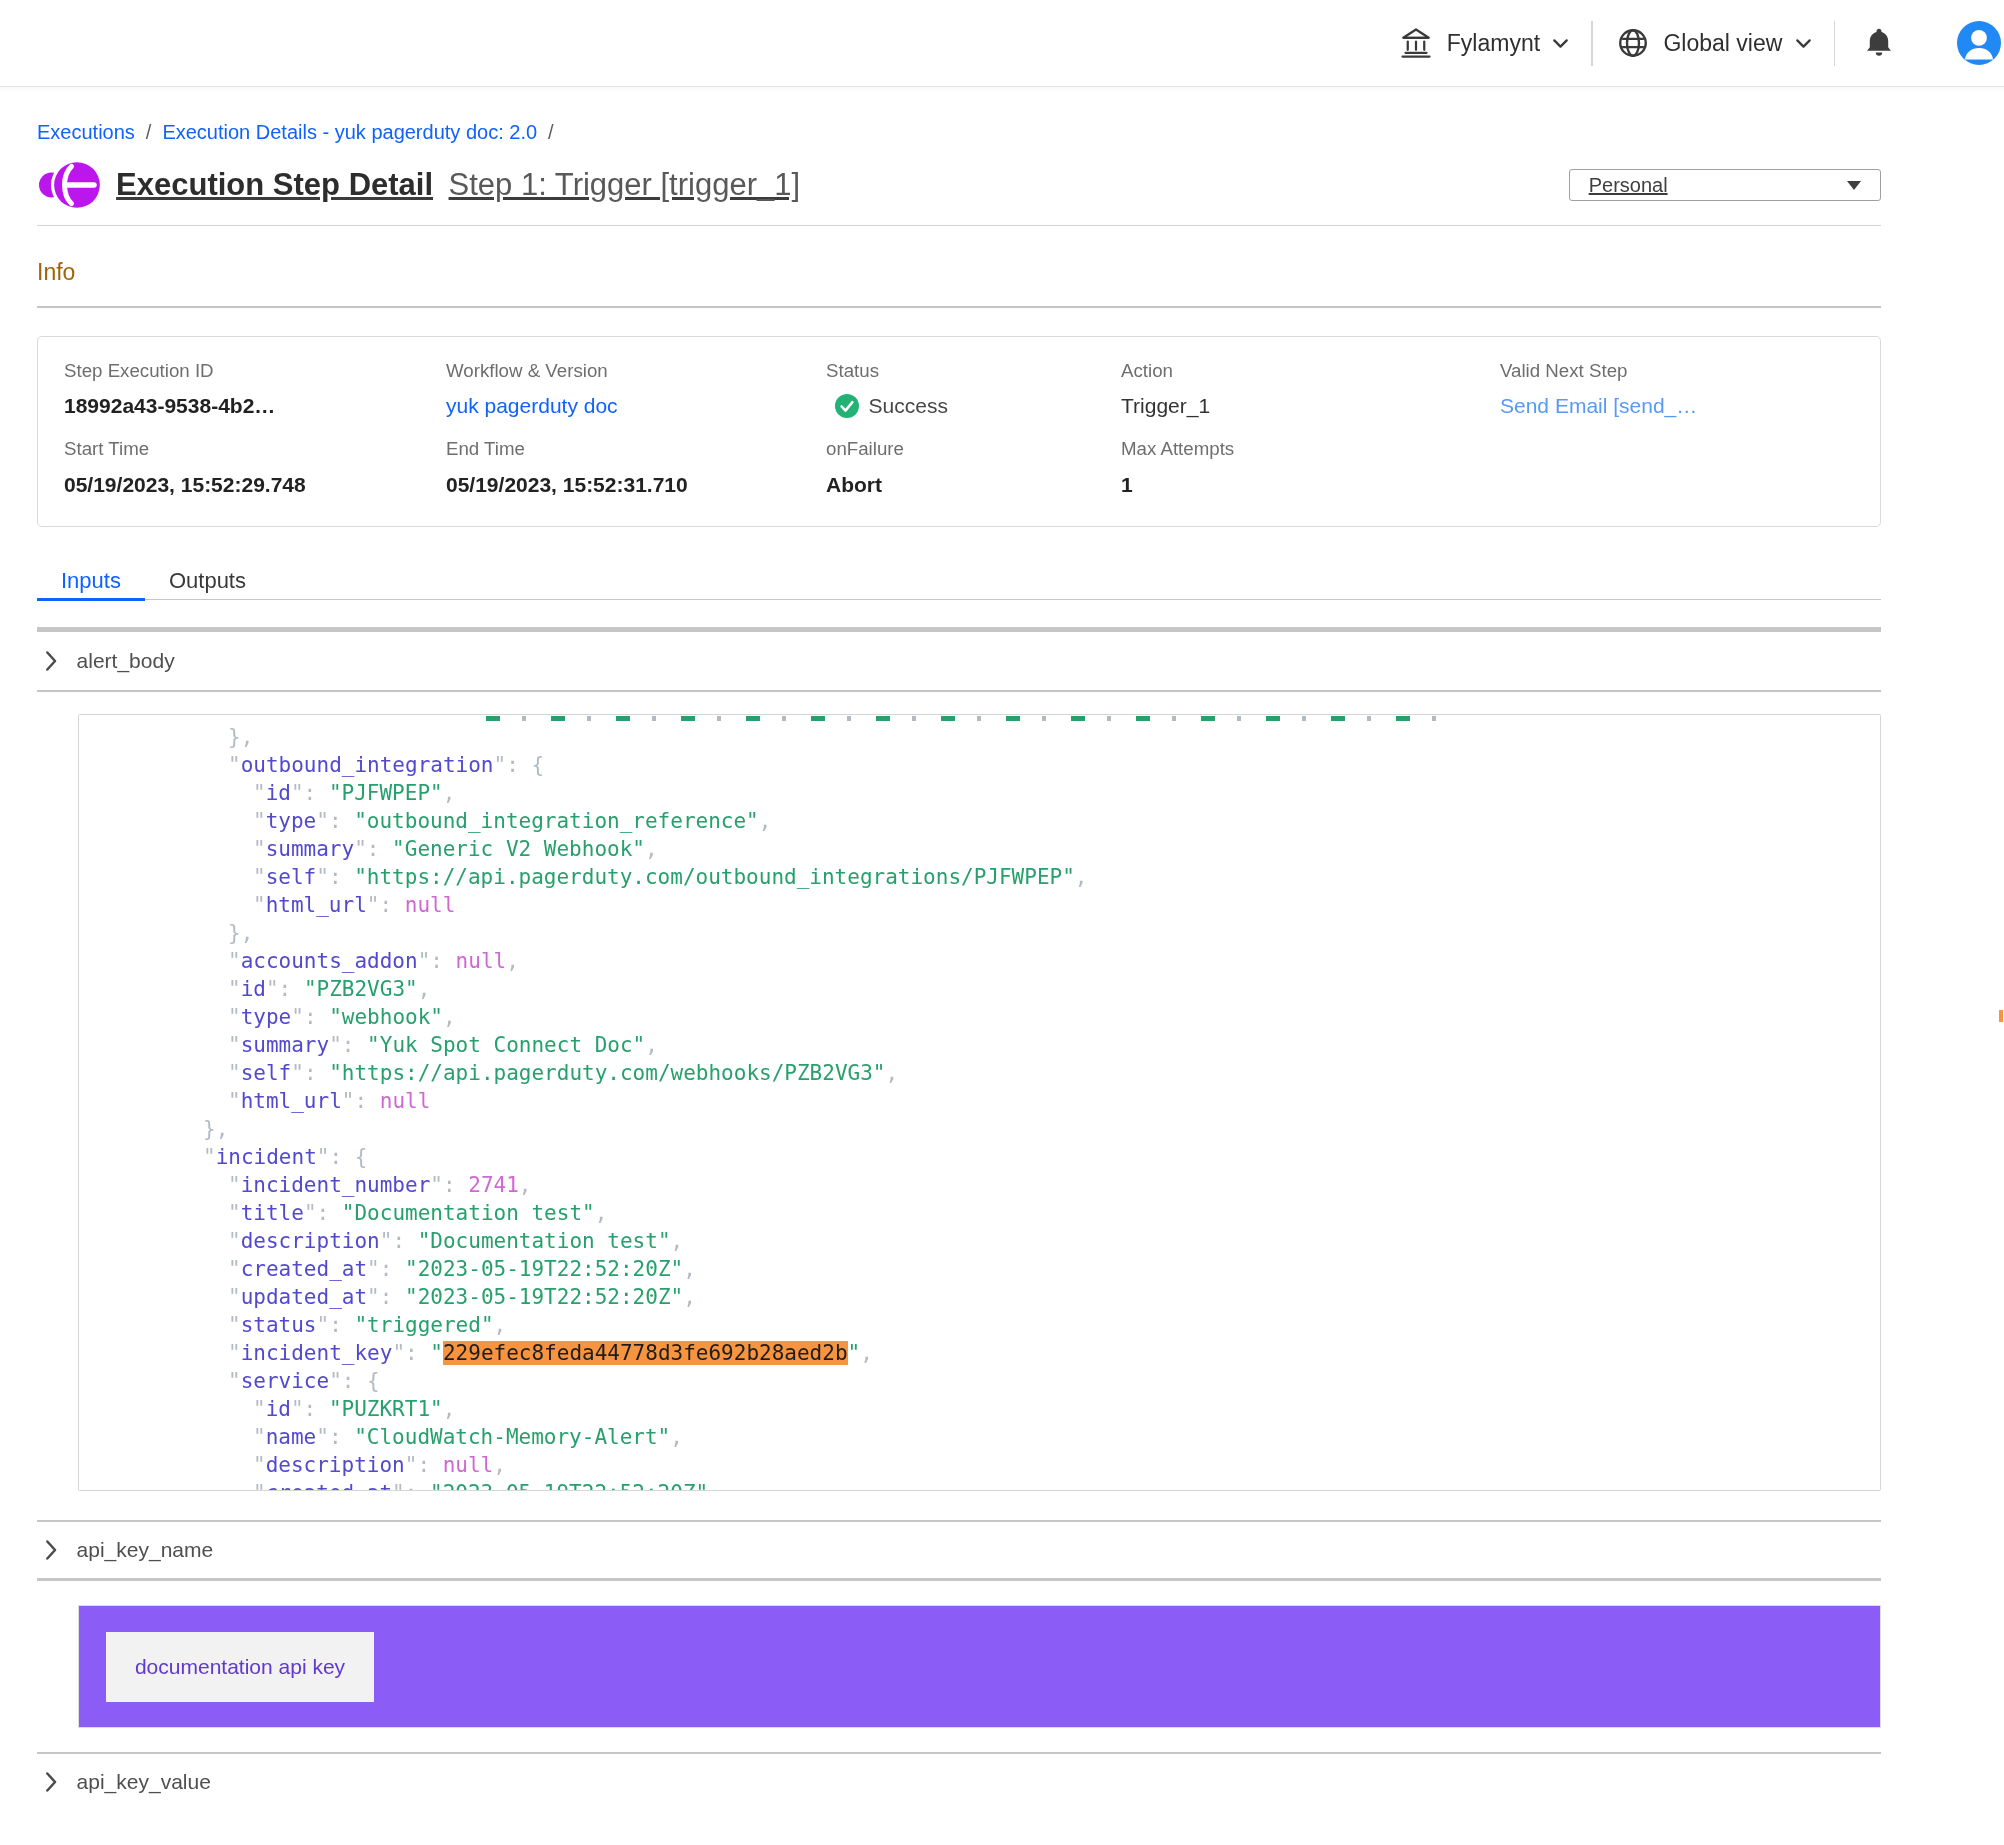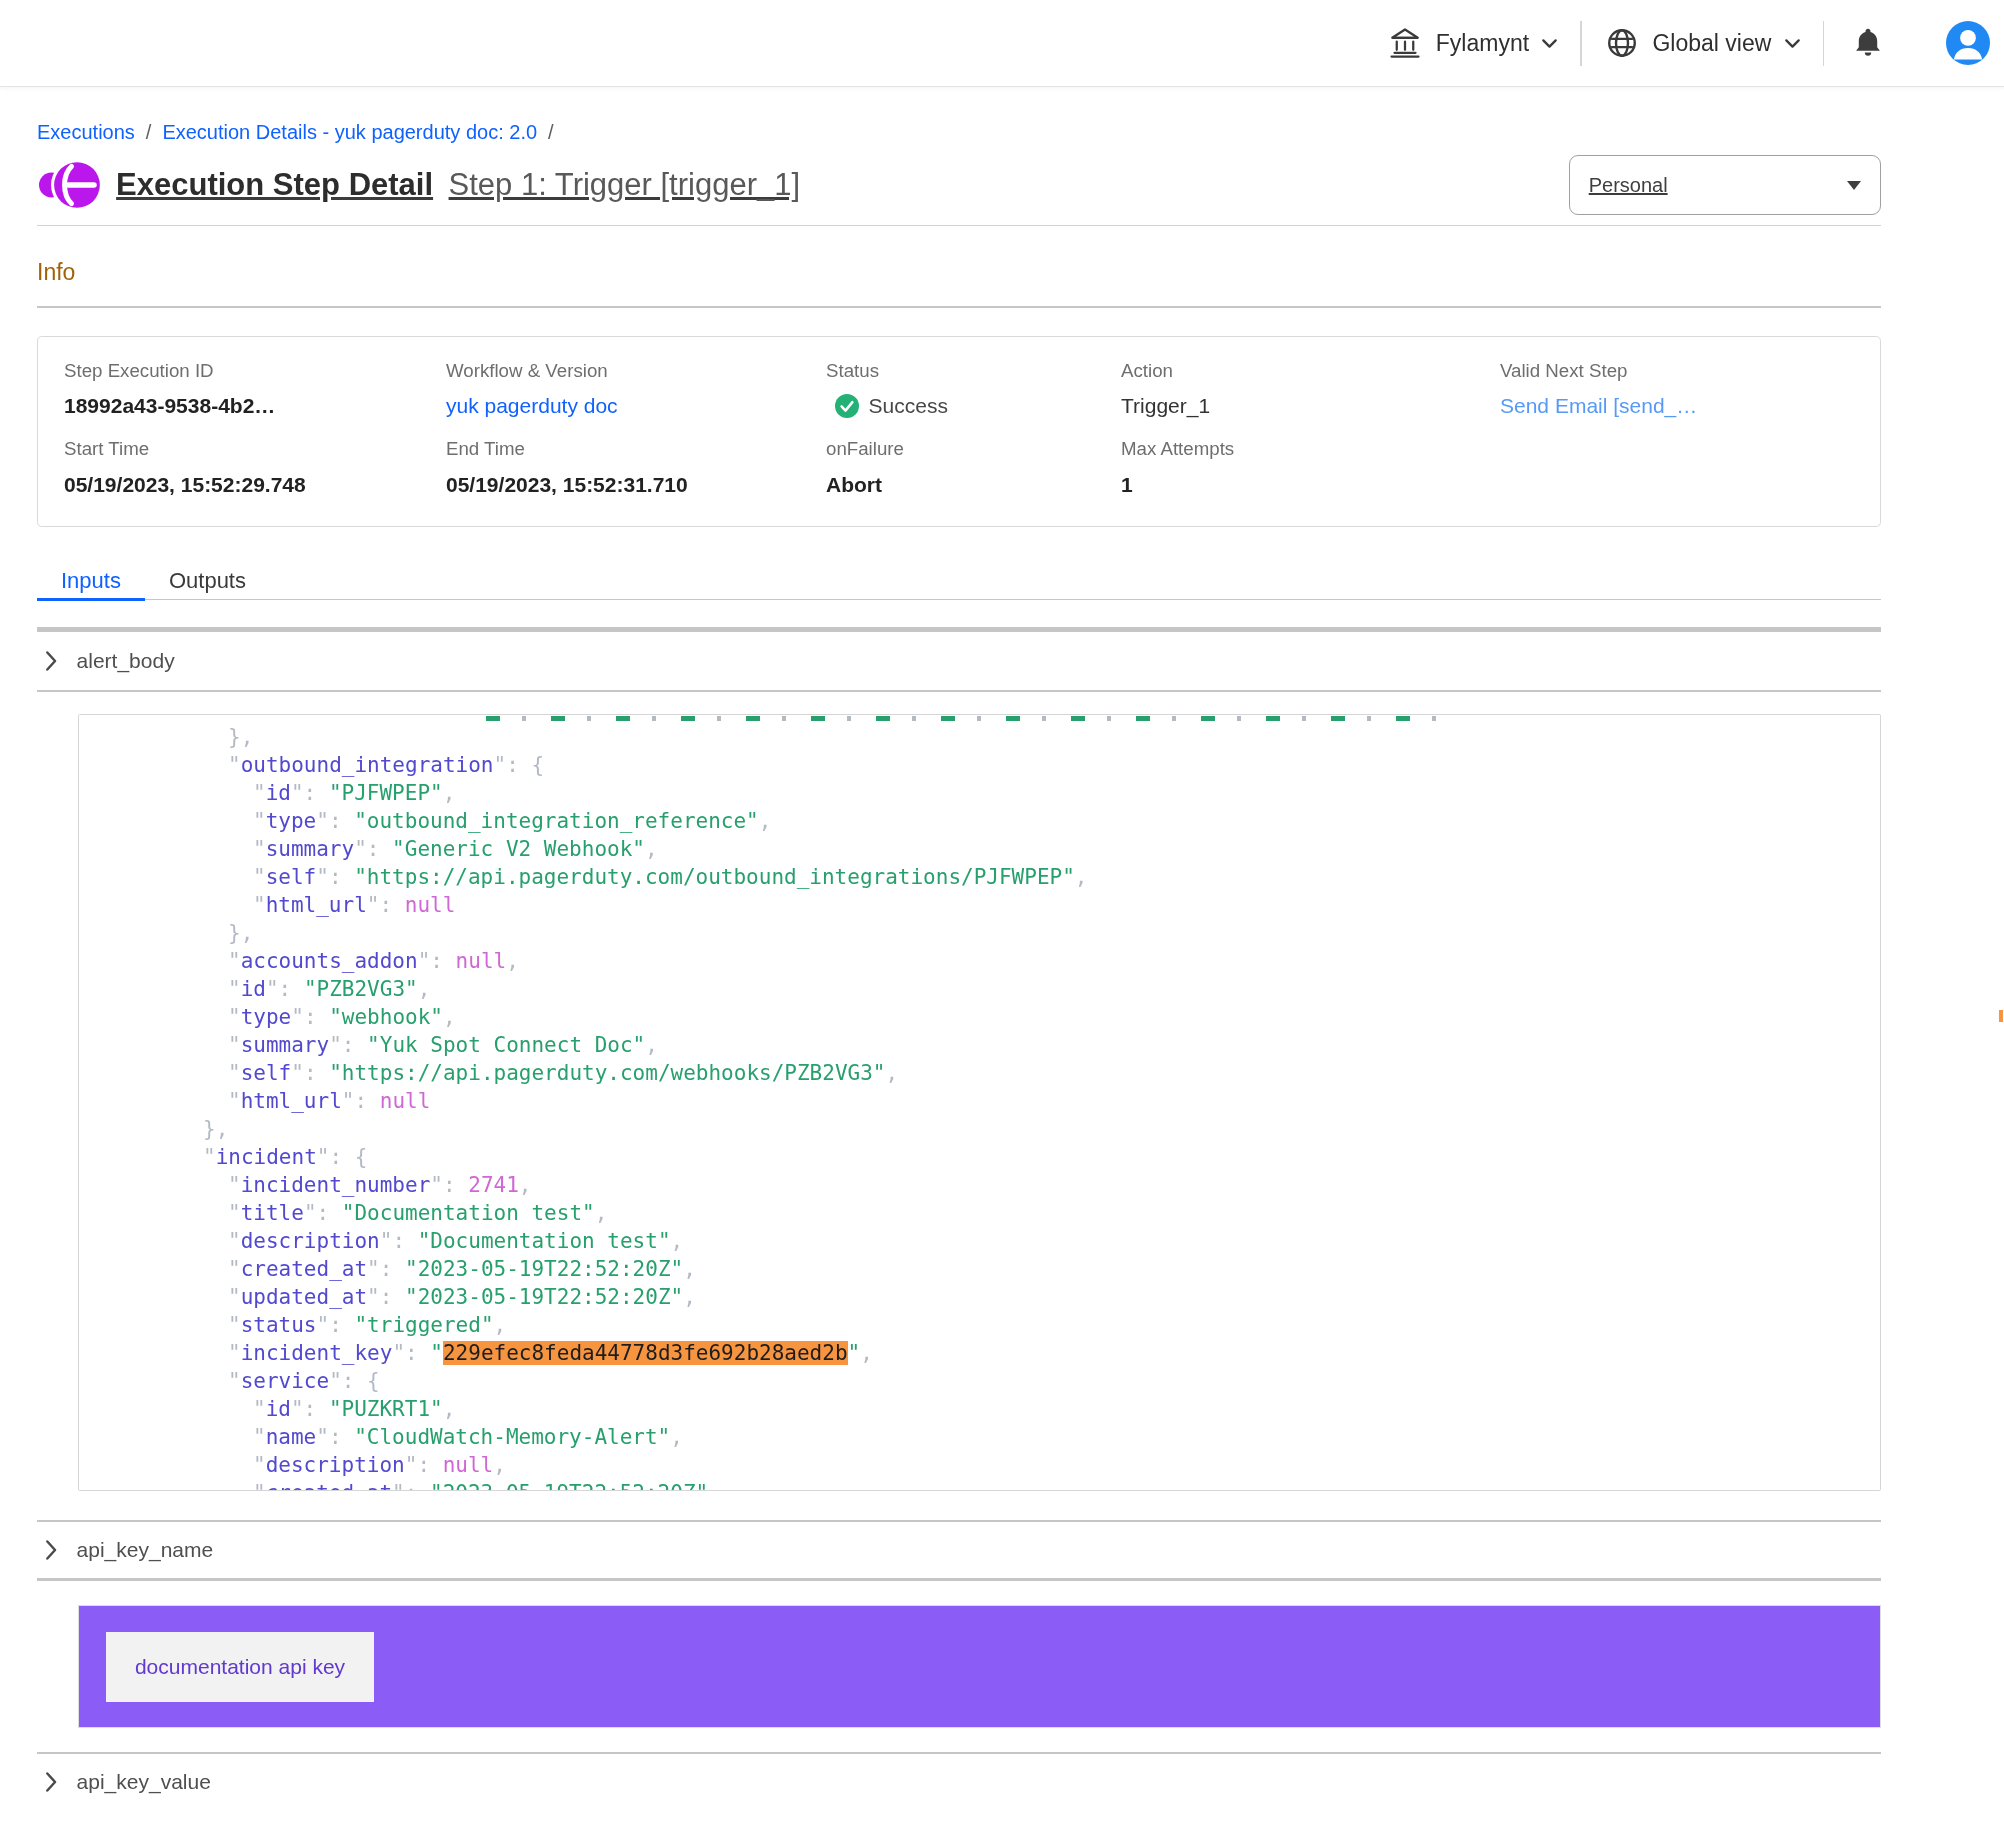--- a/index.html
+++ b/index.html
@@ -2,40 +2,40 @@
 <html style="font-size:12.4px"><head>
 <meta charset="utf-8">
 <style>
   html,body{margin:0;padding:0;}
   body{
     width:2005px;height:1846px;background:#ffffff;overflow:hidden;
     font-family:"Liberation Sans", sans-serif;color:#3c3c3c;position:relative;
   }
   
   .topbar{
-    height:87px;display:flex;align-items:center;padding-right:15px;box-sizing:border-box;
+    height:87px;display:flex;align-items:center;padding-right:4px;box-sizing:border-box;
     border-bottom:1.6px solid #e4e4e4;box-shadow:0 2.3px 4.7px rgba(0,0,0,0.05);
   }
   .tb-group{display:flex;align-items:center;cursor:pointer;}
   .tb-group.first{margin-left:auto;}
   .tb-label{font-size:23px;color:#2f2f2f;margin:0 12.4px 0 12.4px;}
   .tb-sep{width:1.6px;height:45px;background:#d6d6d6;margin:0 22px;}
   .bell-btn{margin:0 0 0 4.7px;display:flex;align-items:center;}
   .avatar-btn{margin-left:61px;display:flex;align-items:center;}
   
   .content{margin:0 124px 0 37px;}
   .breadcrumb{margin-top:34px;font-size:20px;line-height:23px;display:flex;align-items:center;}
   .breadcrumb a{color:#0f62fe;text-decoration:none;cursor:pointer;}
   .bc-sep{color:#5f5f5f;margin:0 11px;}
   .header-row{margin-top:15.5px;display:flex;align-items:center;height:51px;text-decoration:underline;}
   .title-icon{flex:0 0 auto;margin-left:1.6px;}
   .page-title{font-size:31px;font-weight:700;color:#2d2d2d;margin-left:15.5px;white-space:nowrap;}
   .page-subtitle{font-size:31px;font-weight:400;color:#595959;margin-left:15.5px;white-space:nowrap;}
   .scope-select{
-    margin-left:auto;width:312px;height:60px;border:1.6px solid #a0a0a0;border-radius:9px;
+    margin-left:auto;width:312px;height:32px;border:1.6px solid #a0a0a0;border-radius:3px;
     display:flex;align-items:center;box-sizing:border-box;padding:0 18.7px;cursor:pointer;background:#fff;
   }
   .scope-select .sel-label{font-size:20px;color:#3f3f3f;}
   .sel-caret{margin-left:auto;width:0;height:0;border-left:7.8px solid transparent;border-right:7.8px solid transparent;border-top:9.3px solid #3f3f3f;}
   .hdr-divider{margin-top:14px;height:1.6px;background:#d2d2d2;}
   .info-heading{margin-top:33px;font-size:23px;color:#a16207;line-height:26.4px;}
   .hr{height:2.3px;background:#c6c6c6;}
   .hr.under-heading{margin-top:20px;}
   
   .card{

